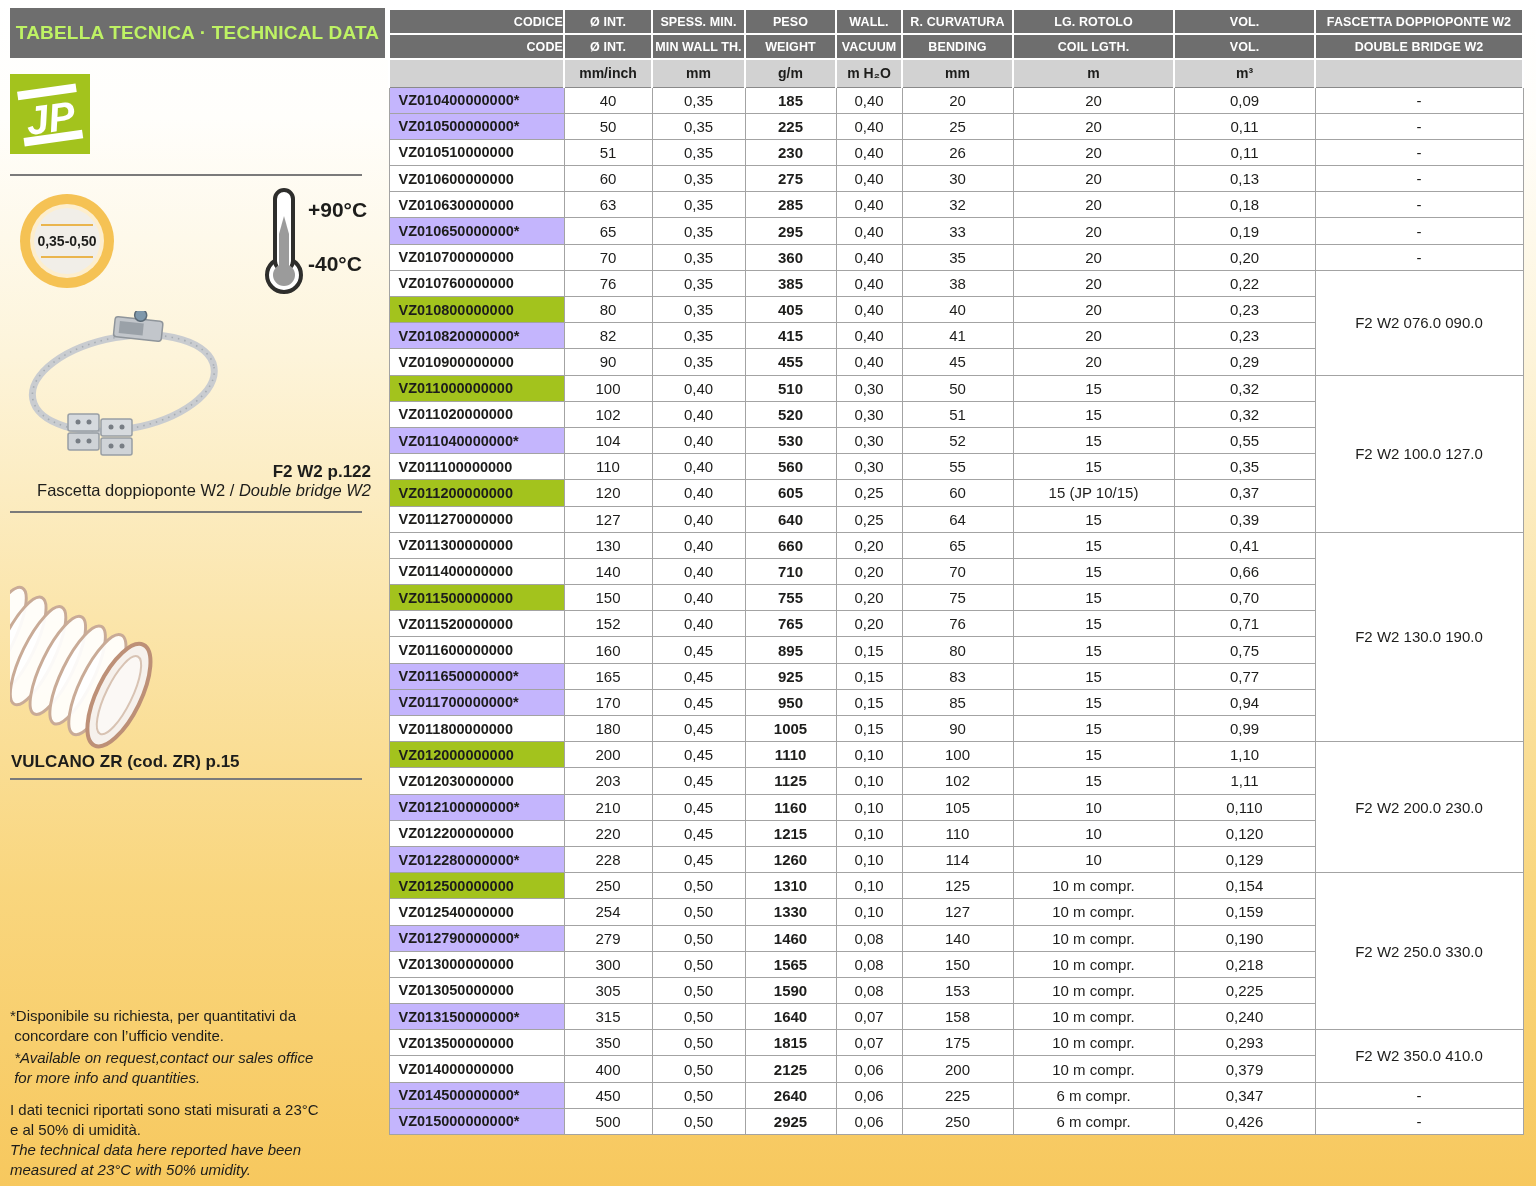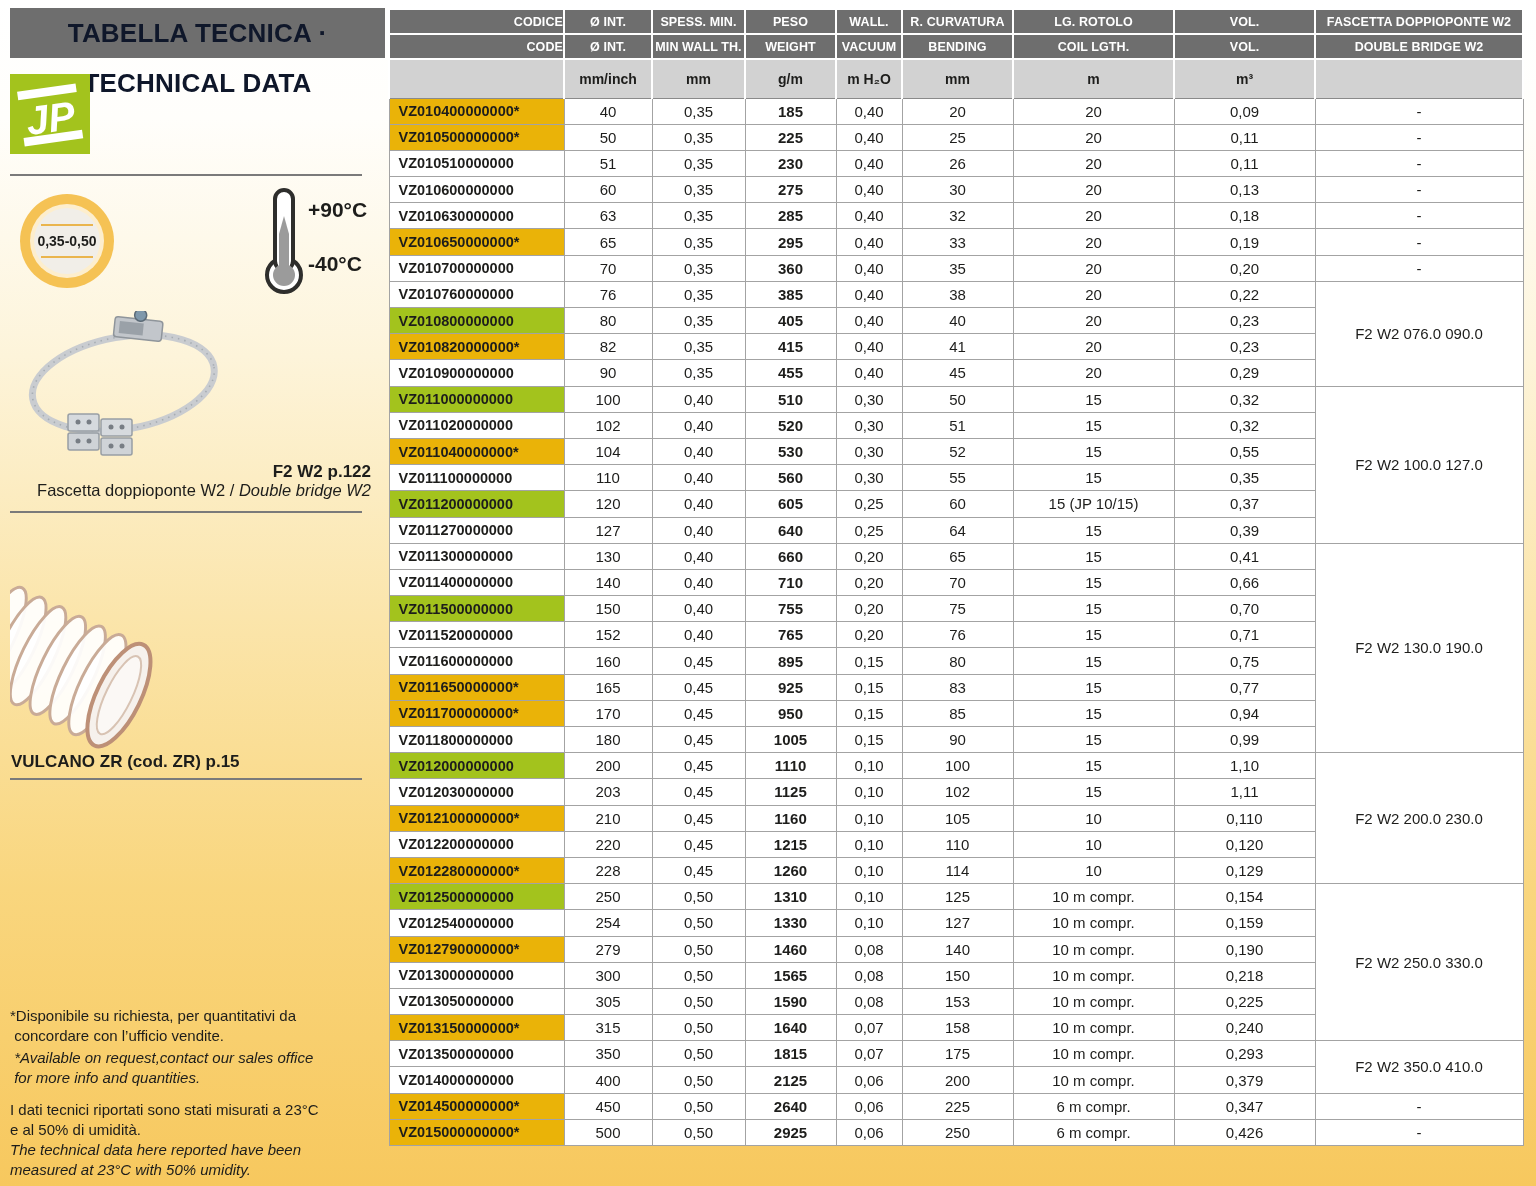--- a/index.html
+++ b/index.html
@@ -8,21 +8,21 @@
     font-family:"Liberation Sans","DejaVu Sans",sans-serif;
     color:#1d1d1b;
     background:linear-gradient(to bottom,#ffffff 0%,#fffefb 10%,#fdf4da 30%,#fbe5ab 52%,#f9d67e 75%,#f7c85e 100%);
     overflow:hidden; position:relative;
   }
   .page { position:absolute; inset:0; }
 
   
   .sidebar { position:absolute; left:10px; top:8px; width:375px; height:1178px; }
   .side-title { position:absolute; left:0; top:0; width:375px; height:50px; background:#6e6e6e;
-    color:#0f172a; font-weight:700; font-size:26px; line-height:50px; text-align:center; letter-spacing:.2px; }
+    color:#bef264; font-weight:700; font-size:19px; line-height:50px; text-align:center; letter-spacing:.2px; }
   .stock-row { position:absolute; left:0; top:66px; display:flex; align-items:center; gap:15px; }
   .jp-logo { width:80px; height:80px; display:block; }
   .stock-text { font-size:17.5px; line-height:1.3; color:#2f2f2d; }
   .stock-text .it { font-style:italic; }
   .rule { position:absolute; left:0; width:352px; height:2px; background:#7a7a7a; }
   .rule1 { top:166px; } .rule2 { top:503px; } .rule3 { top:770px; }
   .badge { position:absolute; left:8px; top:184px; width:98px; height:98px; }
   .badge-text { font-family:"Liberation Sans","DejaVu Sans",sans-serif; font-size:14px; font-weight:700; fill:#1d1d1b; }
   .thermo { position:absolute; left:252px; top:178px; width:44px; height:110px; }
   .temp { position:absolute; left:298px; font-size:21px; font-weight:700; }
@@ -41,28 +41,28 @@
 
   
   .table-area { position:absolute; left:388px; top:8px; width:1134px; }
   table { border-collapse:collapse; width:1134px; table-layout:fixed; }
   col.c-code{width:175px} col.c-dint{width:88px} col.c-wall{width:93px} col.c-weight{width:91px}
   col.c-vac{width:66px} col.c-bend{width:111px} col.c-coil{width:161px} col.c-vol{width:141px} col.c-fas{width:208px}
   thead td { text-align:center; vertical-align:middle; }
   thead tr.h td { background:#6e6e6e; color:#fff; font-weight:700; font-size:12.5px;
     border:2px solid #fff; height:25px; letter-spacing:.1px; }
   thead tr.u td { background:#d2d2d2; color:#1d1d1b; font-weight:700; font-size:14px;
-    border:2px solid #fff; border-bottom:1px solid #8a8a8a; height:39px; }
+    border:2px solid #fff; border-bottom:1px solid #8a8a8a; height:28px; }
   thead td.first { text-align:right; padding-left:9px; }
   tbody td { background:#fff; border:1px solid #a3a3a3; font-size:15px; text-align:center;
     vertical-align:middle; height:26.2px; padding:0; }
   tbody td.code { text-align:left; padding-left:9px; font-weight:700; font-size:14.5px; }
   tbody td.w { font-weight:700; }
   tbody td.hl-green { background:#a3c31d; }
-  tbody td.hl-peach { background:#eab308; }
+  tbody td.hl-peach { background:#c4b5fd; }
   tbody td.fas { font-size:15px; }
 </style>
 </head>
 <body>
 
 <div class="page">
 
   <aside class="sidebar">
     <div class="side-title">TABELLA TECNICA · TECHNICAL DATA</div>
 

